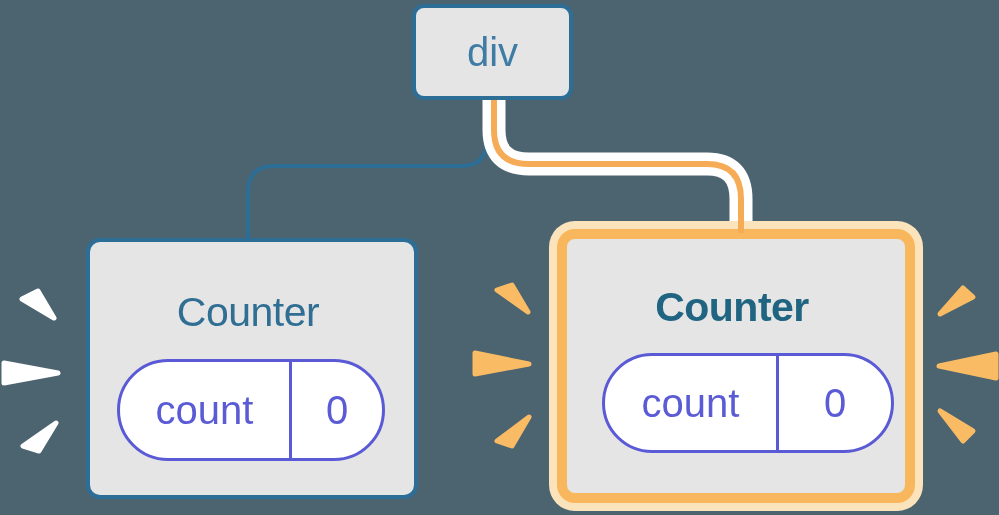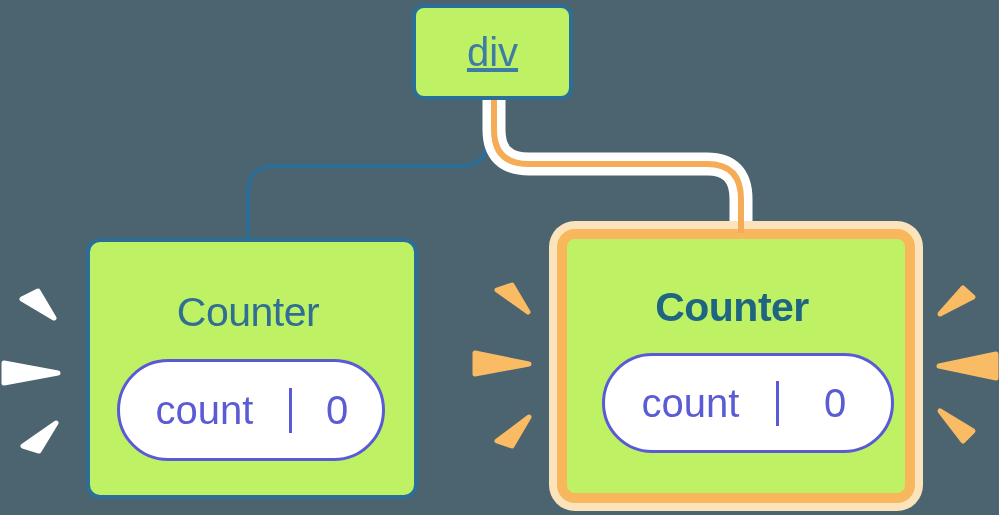--- a/index.html
+++ b/index.html
@@ -6,21 +6,21 @@
   *{box-sizing:border-box;}
   body{font-family:"Liberation Sans", sans-serif;}
   #stage{
     position:relative;width:999px;height:515px;overflow:hidden;
     background:#4C6370;
   }
   svg.layer{position:absolute;left:0;top:0;z-index:1;}
   svg.layer.over{z-index:3;}
 
   .node{
-    position:absolute;background:#bef264;z-index:2;text-decoration:underline;
+    position:absolute;background:#e5e5e5;z-index:2;
   }
   #root-node{
     left:412px;top:4px;width:161px;height:96px;
     border:4px solid #2D6E97;border-radius:12px;
     display:flex;align-items:center;justify-content:center;
     font-size:40px;color:#3E7CA6;font-weight:500;
   }
   #counter-left{
     left:86px;top:238px;width:332px;height:261px;
     border:4px solid #2D6E97;border-radius:14px;
@@ -31,21 +31,21 @@
     box-shadow:0 0 0 8px #FBE3BB;
   }
   .card-title{
     position:absolute;left:0;right:8px;text-align:center;
     font-size:41px;line-height:44px;letter-spacing:-0.5px;
   }
   #counter-left .card-title{top:48px;color:#306F93;font-weight:400;}
   #counter-right .card-title{top:46px;color:#1F6480;font-weight:700;}
   .pill{
     position:absolute;background:#fff;
-    border:3px solid #5A5AD6;display:flex;align-items:center;
+    border:3px solid #5A5AD6;display:flex;
   }
   #counter-left .pill{left:27px;top:117px;width:268px;height:102px;border-radius:51px;}
   #counter-right .pill{left:35px;top:114px;width:292px;height:100px;border-radius:50px;}
   .pill .cell{
     display:flex;align-items:center;justify-content:center;
     font-size:40px;color:#5B5BD6;
   }
   .pill .cell.key{border-right:3px solid #5A5AD6;}
   #counter-left .cell.key{width:172px;}
   #counter-left .cell.val{flex:1;}

